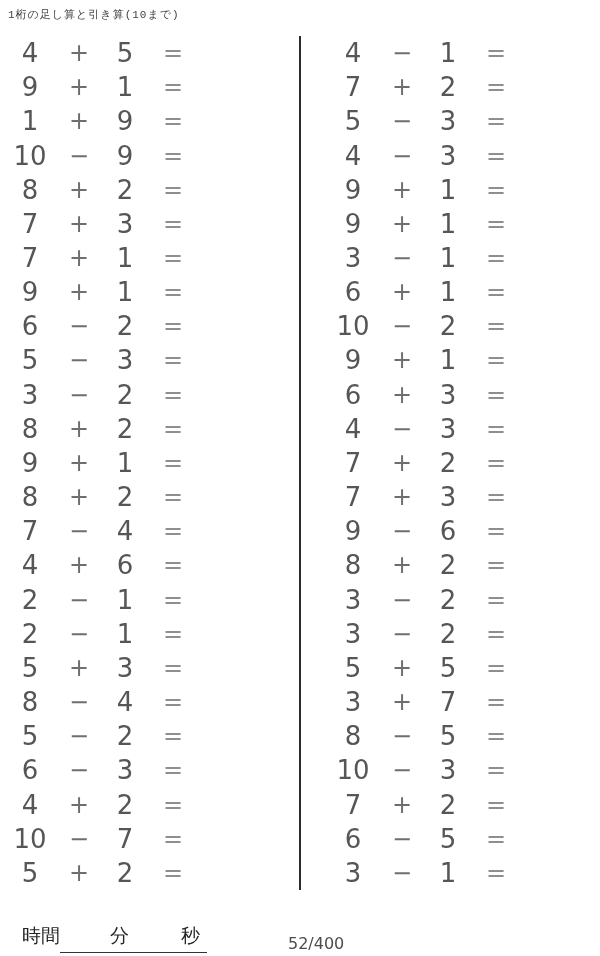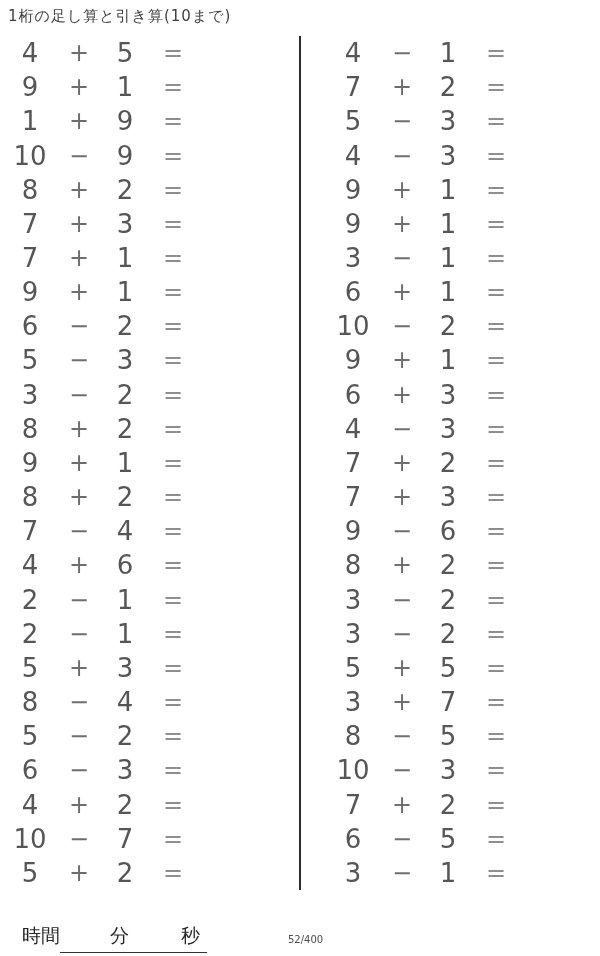--- a/index.html
+++ b/index.html
@@ -12,23 +12,24 @@
     width: 600px;
     height: 956px;
     background: #ffffff;
     font-family: "DejaVu Sans", sans-serif;
     overflow: hidden;
   }
   .title {
     position: absolute;
     top: 7px;
     left: 8px;
-    font-size: 15px;
+    font-size: 11px;
     color: #3f3f3f;
     letter-spacing: 1px;
+    font-family: Liberation Mono, monospace;
   }
   .columns {
     position: absolute;
     top: 36px;
     left: 0;
     width: 600px;
     height: 854px;
     display: flex;
   }
   .col {
@@ -91,21 +92,21 @@
     border-bottom: 1.5px solid #333333;
     padding-bottom: 3px;
   }
   .blank-minutes { display: inline-block; width: 50px; }
   .blank-seconds { display: inline-block; width: 52px; }
   .blank-tail    { display: inline-block; width: 7px; }
   .copyright {
     position: absolute;
     left: 274px;
     top: 11px;
-    font-size: 10px;
+    font-size: 16px;
     color: #4c4c4c;
     display: flex;
     gap: 10px;
     white-space: nowrap;
   }
 </style>
 </head>
 <body>
 
 <div class="page">

